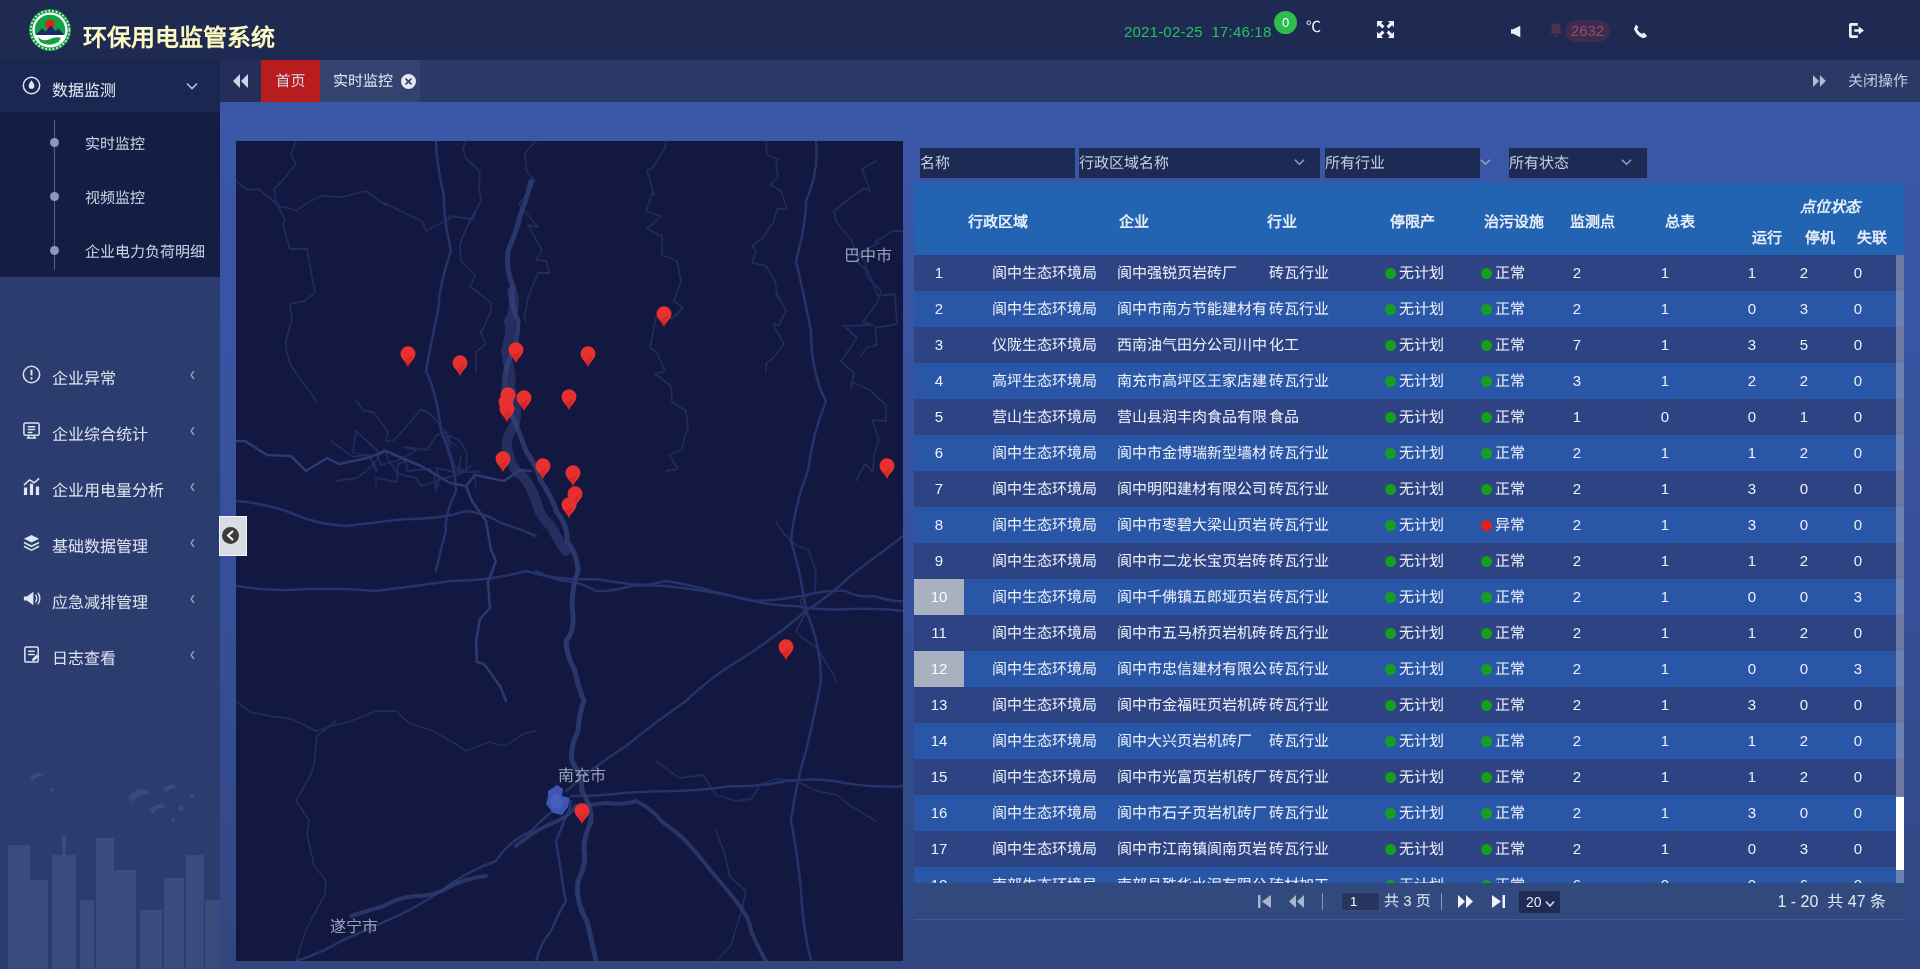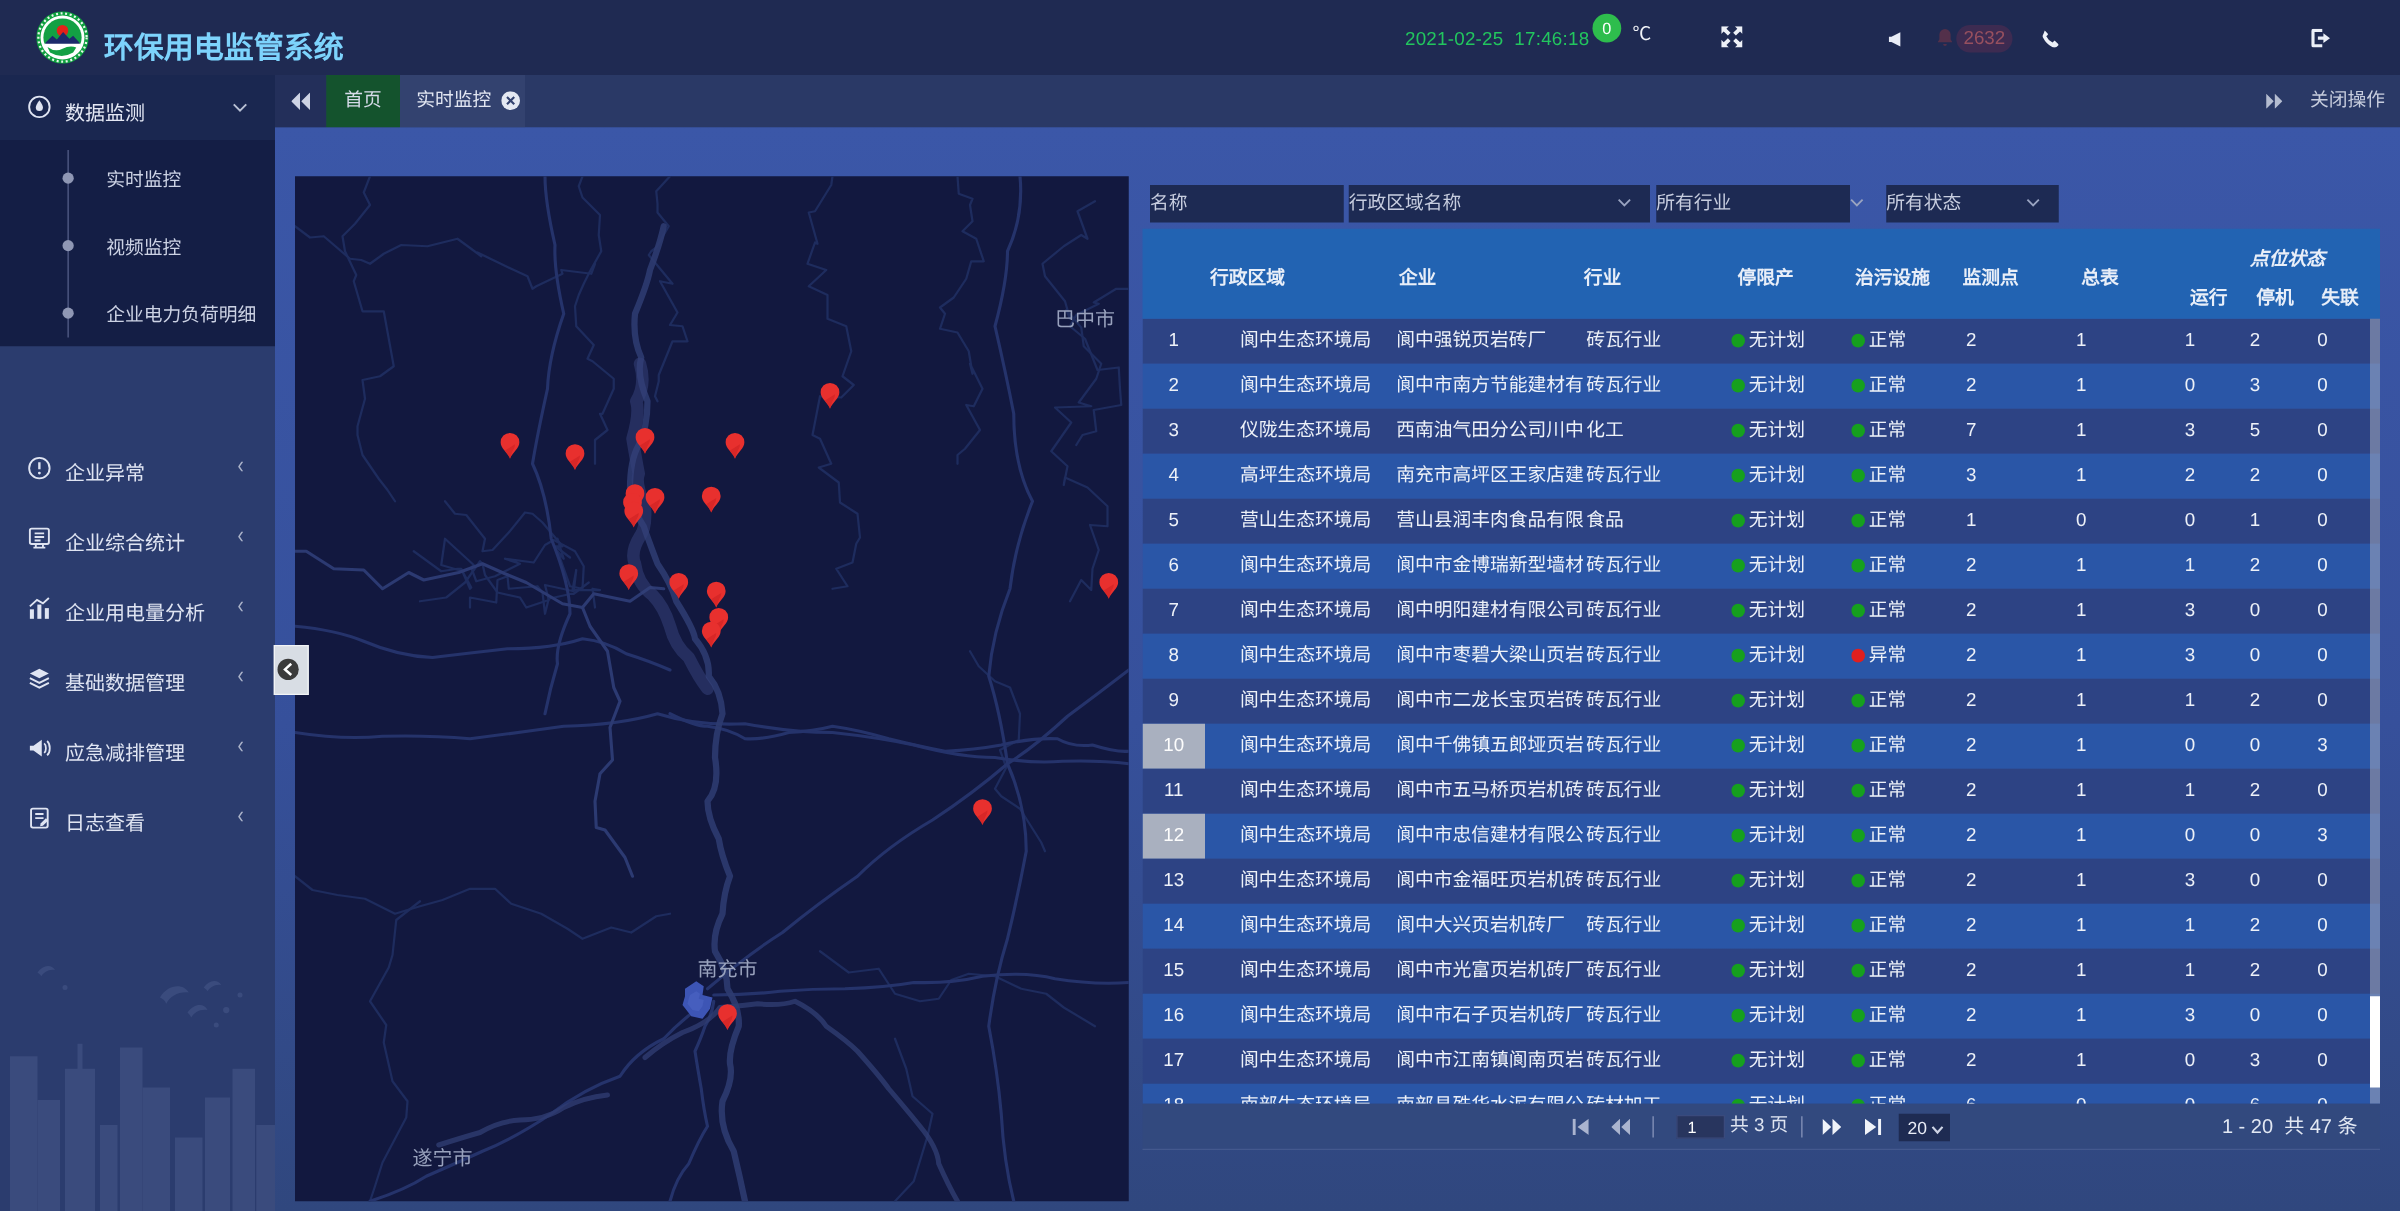--- a/index.html
+++ b/index.html
@@ -2,21 +2,21 @@
 <html lang="zh-CN"><head>
 <meta charset="utf-8">
 <title>环保用电监管系统</title>
 <style>
 *{margin:0;padding:0;box-sizing:border-box;}
 html,body{width:1920px;height:969px;overflow:hidden;font-family:"Liberation Sans",sans-serif;}
 body{position:relative;background:#35509c;}
 .abs{position:absolute;}
 
 #hdr{position:absolute;left:0;top:0;width:1920px;height:60px;background:#1f2a52;color:#e6eaf4;}
-#hdr .title{position:absolute;left:83px;top:18px;font-size:24px;font-weight:bold;color:#7dd3fc;letter-spacing:0;}
+#hdr .title{position:absolute;left:83px;top:18px;font-size:24px;font-weight:bold;color:#fef9c3;letter-spacing:0;}
 #hdr .dt{position:absolute;left:1124px;top:23px;font-size:15px;color:#22c55e;letter-spacing:.2px;}
 #tempc{position:absolute;left:1274px;top:11px;width:23px;height:23px;border-radius:50%;background:#2ebd4d;color:#fff;font-size:13px;text-align:center;line-height:23px;}
 #hdr .celsius{position:absolute;left:1306px;top:15px;font-size:15px;color:#f2f4f8;}
 .hitem{position:absolute;top:23px;font-size:15px;color:#e8ecf6;margin-top:36px;}
 .caret{display:inline-block;width:0;height:0;border-left:4px solid transparent;border-right:4px solid transparent;border-top:5px solid #cfd6e6;vertical-align:2px;margin-left:3px;}
 #badge{position:absolute;left:1565px;top:20px;width:45px;height:22px;background:rgba(145,45,80,.26);border-radius:11px;color:#97505f;font-size:15px;text-align:center;line-height:22px;}
 
 #sidebar{position:absolute;left:0;top:60px;width:220px;height:909px;background:#2b3c6e;overflow:hidden;}
 #m-head{position:absolute;left:0;top:0;width:220px;height:52px;background:#1a2750;}
 #m-sub{position:absolute;left:0;top:52px;width:220px;height:165px;background:#141e45;}
@@ -26,21 +26,21 @@
 .mitem{position:absolute;left:0;width:220px;height:56px;color:#dfe4f2;font-size:16px;}
 .mitem .txt{position:absolute;left:52px;top:18px;}
 .mitem .chev{position:absolute;left:190px;top:17px;font-size:15px;color:#aab2c8;transform:scaleY(1.3);}
 .micon{position:absolute;left:22px;top:18px;width:19px;height:19px;}
 #m-head .txt{position:absolute;left:52px;top:17px;font-size:16px;color:#e4e8f4;}
 #m-head .micon{top:16px;}
 
 
 #tabbar{position:absolute;left:220px;top:60px;width:1700px;height:42px;background:#2a3966;}
 #tabbar .lbtn{position:absolute;left:0;top:0;width:41px;height:42px;background:#232f5a;}
-#tabbar .tab1{position:absolute;left:41px;top:0;width:59px;height:42px;background:#14532d;color:#d6dbe9;font-size:15px;text-align:center;line-height:42px;}
+#tabbar .tab1{position:absolute;left:41px;top:0;width:59px;height:42px;background:#b91c1c;color:#d6dbe9;font-size:15px;text-align:center;line-height:42px;}
 #tabbar .tab2{position:absolute;left:100px;top:0;width:100px;height:42px;background:#33426f;color:#e2e6f2;font-size:15px;line-height:42px;text-align:left;padding-left:13px;}
 #closeop{position:absolute;right:12px;top:0;line-height:42px;font-size:15px;color:#c6ccdd;}
 #ffwd{position:absolute;right:94px;top:15px;}
 
 #content{position:absolute;left:220px;top:102px;width:1700px;height:867px;background:linear-gradient(180deg,#3b57a8 0%,#36509b 55%,#30477e 100%);}
 #stats{position:absolute;left:0;top:0;width:1700px;height:39px;color:#e9edf6;font-size:14.5px;}
 #stats span{position:absolute;top:12px;}
 
 #map{position:absolute;left:16px;top:39px;width:667px;height:820px;background:#12183f;}
 #collapse{position:absolute;left:-1px;top:414px;width:28px;height:40px;background:#d8dde4;border:1px solid #f2f4f6;}

